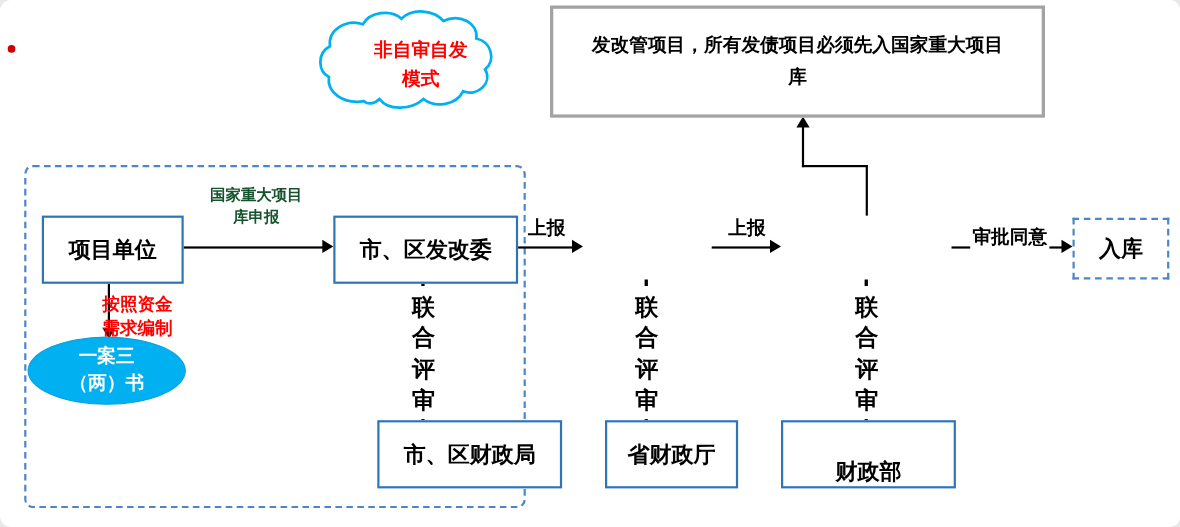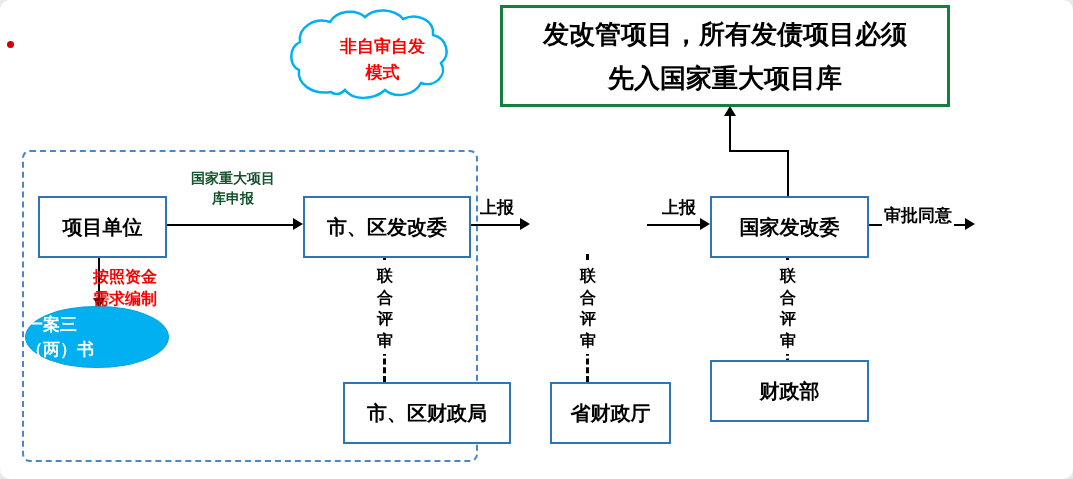--- a/index.html
+++ b/index.html
@@ -21,37 +21,37 @@
   .vl{position:absolute;width:2px;background:#000;z-index:3;}
   .dvl{position:absolute;width:0;border-left:3px dashed #000;z-index:3;}
   .ah{position:absolute;width:0;height:0;z-index:4;}
   .ah-right{border-top:6px solid transparent;border-bottom:6px solid transparent;border-left:10px solid #000;}
   .ah-down{border-left:6px solid transparent;border-right:6px solid transparent;border-top:10px solid #000;}
   .ah-up{border-left:6px solid transparent;border-right:6px solid transparent;border-bottom:10px solid #000;}
   .edge-label{position:absolute;font-weight:bold;font-size:17px;color:#000;z-index:6;background:#fff;padding:0 2px;}
   .small-label{position:absolute;font-weight:bold;font-size:14px;color:#14532d;text-align:center;line-height:1.45;z-index:6;}
   .red-note{position:absolute;font-weight:bold;font-size:16px;color:#FF0000;text-align:left;line-height:1.4;z-index:6;}
   .vlabel{
-    position:absolute;width:24px;background:#fff;font-weight:bold;font-size:16px;
+    position:absolute;width:24px;background:#fff;font-weight:bold;font-size:21px;
     line-height:1.35;word-break:break-all;text-align:center;padding:3px 0;z-index:6;color:#000;
   }
   .ellipse{
     position:absolute;background:#00B0F0;border:1px solid #0aa0d8;border-radius:50%;
-    display:flex;flex-direction:column;align-items:flex-start;justify-content:center;
+    display:flex;flex-direction:column;align-items:center;justify-content:center;
     color:#ffffff;font-weight:bold;font-size:17px;line-height:1.45;z-index:5;text-align:center;
   }
   .cloud-wrap{position:absolute;z-index:5;}
   .cloud-text{
     position:absolute;left:0;top:26px;width:100%;text-align:center;
     color:#FF0000;font-weight:bold;font-size:17px;line-height:1.5;z-index:6;
   }
   .top-box{
-    position:absolute;background:#fff;border:3px solid #15803d;
+    position:absolute;background:#fff;border:3px solid #a3a3a3;
     display:flex;align-items:center;justify-content:center;
-    font-weight:bold;font-size:26px;color:#000;text-align:center;
+    font-weight:bold;font-size:17px;color:#000;text-align:center;
     line-height:1.7;padding:0 28px;box-sizing:border-box;z-index:5;
   }
   .red-dot{position:absolute;width:7px;height:7px;background:#cc0000;border-radius:50%;z-index:2;}
 </style>
 </head>
 <body>
 
 <div id="stage">
 
   <div class="red-dot" style="left:7px;top:41px;"></div>
@@ -79,24 +79,24 @@
 
   <div class="box" style="left:38px;top:196px;width:125px;height:58px;">
     <span>项目单位</span>
   </div>
 
   <div class="box" style="left:303px;top:196px;width:164px;height:58px;">
     <span>市、区发改委</span>
   </div>
 
 
-  <div class="box" style="left:710px;top:196px;width:155px;height:58px;">
-    <span>国家发改委</span>
+
+  <div class="box dashed-border" style="left:975px;top:198px;width:84px;height:52px;">
+    <span>入库</span>
   </div>
-
 
   <div class="hl" style="left:163px;top:224px;width:132px;"></div>
   <div class="ah ah-right" style="left:293px;top:218px;"></div>
 
   <div class="hl" style="left:467px;top:224px;width:55px;"></div>
   <div class="ah ah-right" style="left:520px;top:218px;"></div>
 
   <div class="hl" style="left:647px;top:224px;width:55px;"></div>
   <div class="ah ah-right" style="left:700px;top:218px;"></div>
 
@@ -137,17 +137,17 @@
   <div class="vlabel" style="left:776px;top:262px;">联合评审</div>
 
   <div class="box" style="left:303px;top:382px;width:164px;height:58px;margin-left:40px;">
     <span>市、区财政局</span>
   </div>
 
   <div class="box" style="left:550px;top:382px;width:117px;height:58px;">
     <span>省财政厅</span>
   </div>
 
-  <div class="box" style="left:710px;top:360px;width:155px;height:58px;">
+  <div class="box" style="left:710px;top:382px;width:155px;height:58px;align-items:flex-end;">
     <span>财政部</span>
   </div>
 
 </div>
 
 </body></html>

